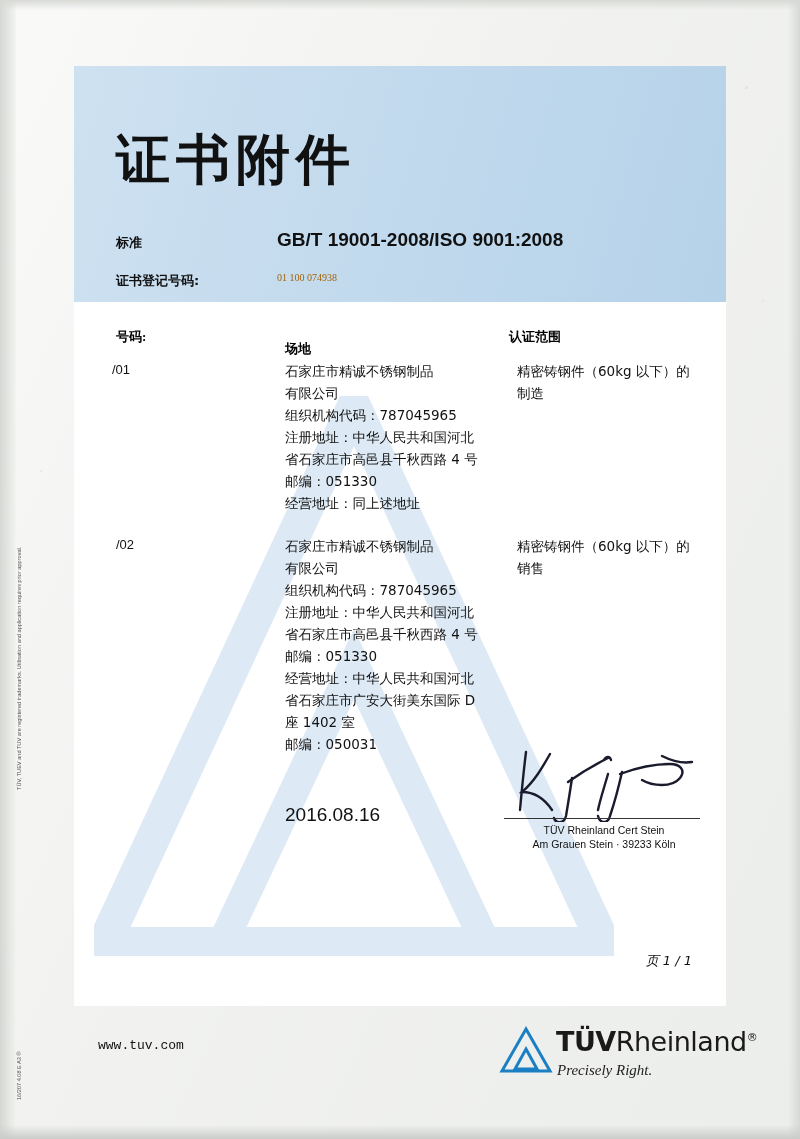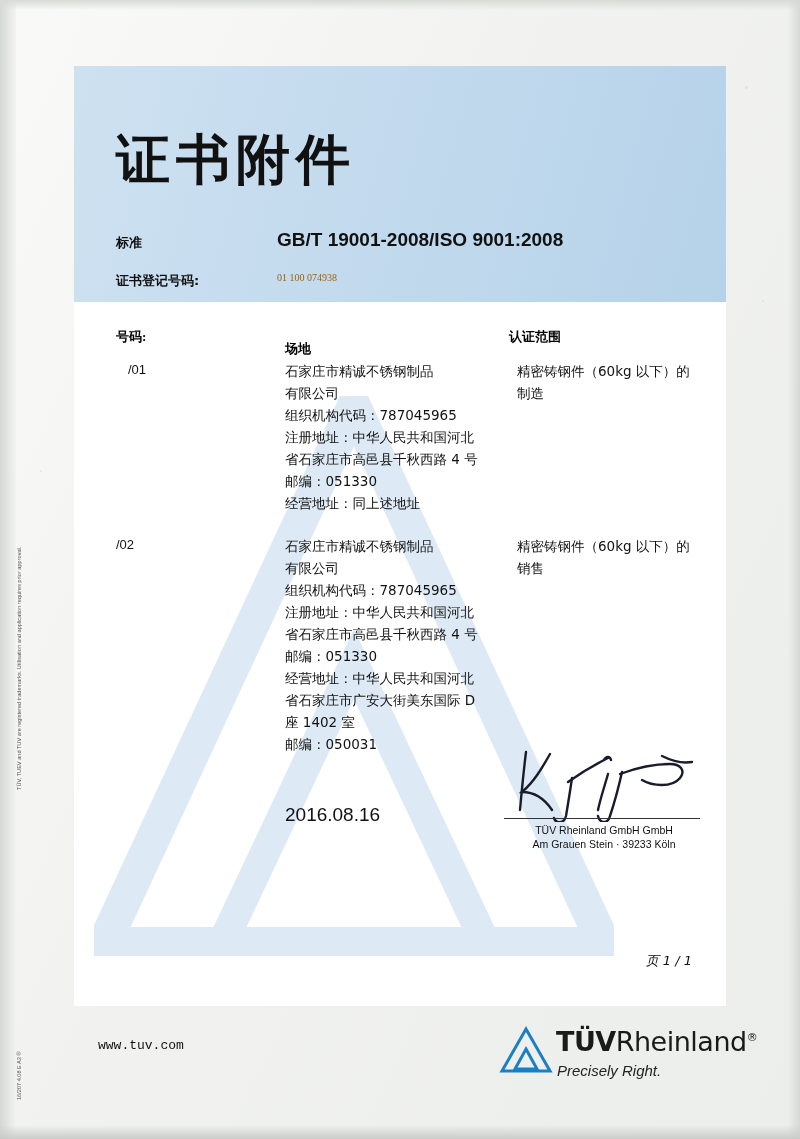--- a/index.html
+++ b/index.html
@@ -223,21 +223,21 @@
     font-size: 11px;
     vertical-align: super;
     font-weight: normal;
   }
   .tuv-tag {
     position: absolute;
     left: 557px; top: 1062px;
     font-size: 15px;
     font-style: italic;
     color: #222;
-    font-family: Liberation Sans, sans-serif;
+    font-family: Liberation Serif, serif;
     text-align: right;
   }
 
   
   .side-legal {
     position: absolute;
     left: 16px; top: 790px;
     width: 240px;
     transform: rotate(-90deg);
     transform-origin: 0 0;
@@ -297,21 +297,21 @@
     <div class="std-value">GB/T 19001-2008/ISO 9001:2008</div>
 
     <div class="reg-label">证书登记号码:</div>
     <div class="reg-value">01 100 074938</div>
 
     <div class="col-h c1">号码:</div>
     <div class="col-h c2">场地</div>
     <div class="col-h c3">认证范围</div>
 
     <div class="row">
-      <div class="cell-no" style="left:54px; top:296px;">/01</div>
+      <div class="cell-no" style="left:38px; top:296px;">/01</div>
       <div class="cell-site" style="top:294px; white-space:pre-line;">石家庄市精诚不锈钢制品
 有限公司
 组织机构代码：787045965
 注册地址：中华人民共和国河北
 省石家庄市高邑县千秋西路 4 号
 邮编：051330
 经营地址：同上述地址</div>
       <div class="cell-scope" style="top:294px; white-space:pre-line;">精密铸钢件（60kg 以下）的
 制造</div>
     </div>
@@ -343,21 +343,21 @@
         <path d="M96 36 C92 50 88 62 86 72"></path>
         <path d="M92 22 C94 18 98 18 99 22"></path>
         <path d="M110 34 C106 52 102 66 98 78 C96 86 88 86 86 78"></path>
         <path d="M108 36 C124 30 140 26 158 26 C168 26 174 32 168 40 C160 50 140 48 130 42"></path>
         <path d="M150 18 C158 22 168 26 180 24"></path>
       </g>
     </svg>
 
     <div class="sig-line"></div>
     <div class="sig-org">
-      <div>TÜV Rheinland GmbH GmbH</div>
+      <div>TÜV Rheinland Cert Stein</div>
       <div>Am Grauen Stein · 39233 Köln</div>
     </div>
 
     <div class="page-num">页 1 / 1</div>
   </div>
 
   <div class="footer-url">www.tuv.com</div>
 
   <svg class="tuv-logo" viewBox="0 0 232 62">
     <path d="M28 6 L52 48 L4 48 Z" fill="none" stroke="#1b7fc4" stroke-width="3"></path>

